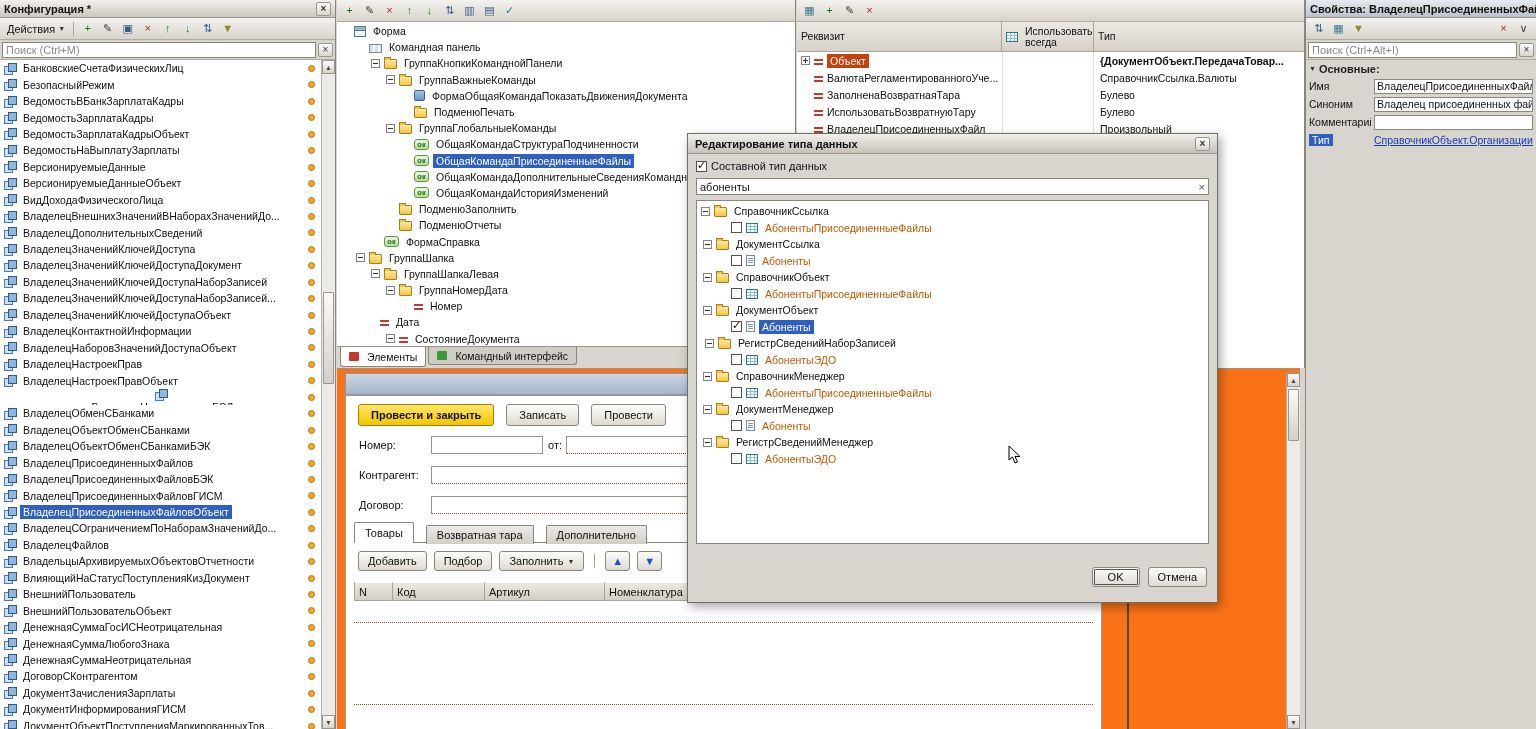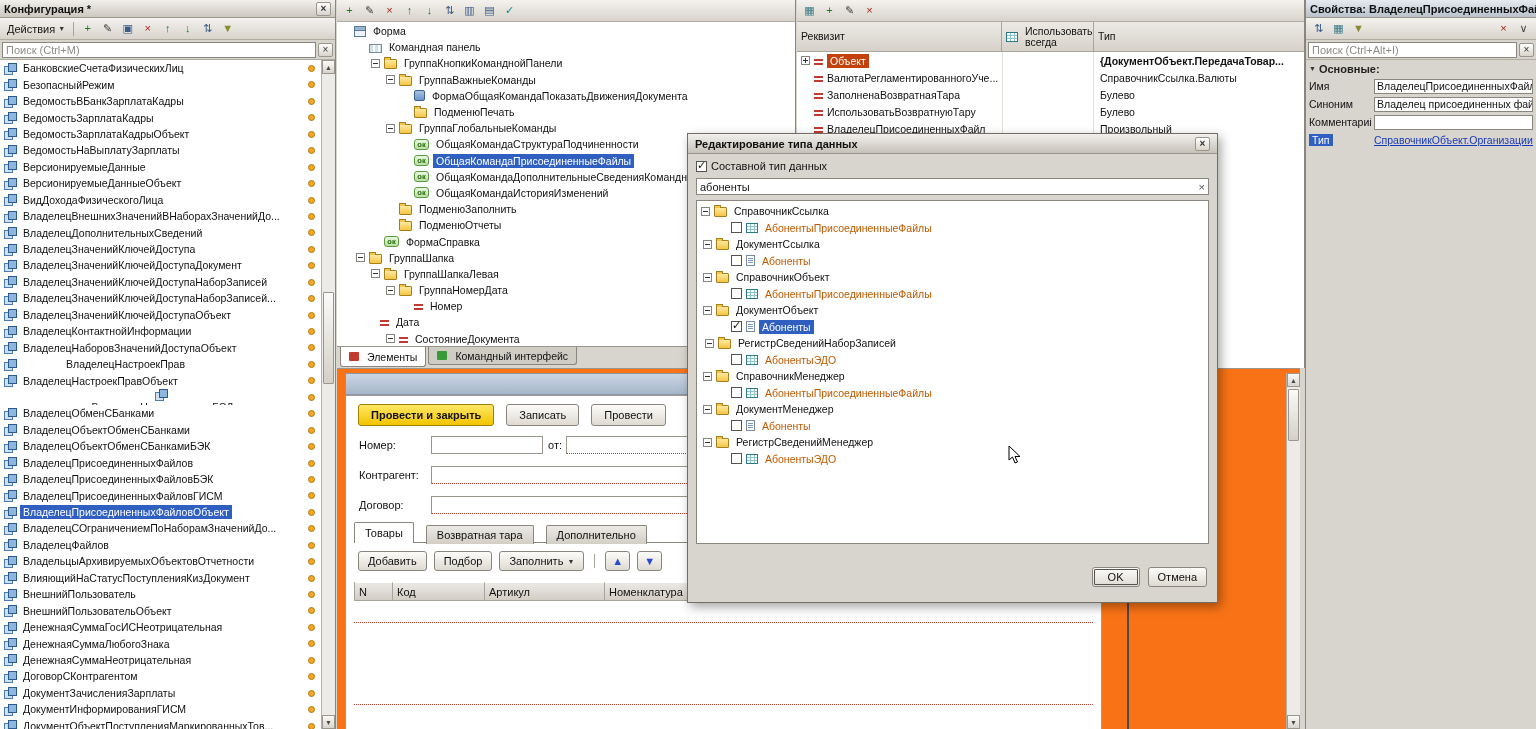--- a/index.html
+++ b/index.html
@@ -226,21 +226,21 @@
       <div class="trow" style="height: 16.44px;">
         <span class="i i-def"></span>
         <span class="lbl">ВладелецКонтактнойИнформации</span>
         <span class="i i-marker mk"></span>
       </div>
       <div class="trow" style="height: 16.44px;">
         <span class="i i-def"></span>
         <span class="lbl">ВладелецНаборовЗначенийДоступаОбъект</span>
         <span class="i i-marker mk"></span>
       </div>
-      <div class="trow" style="height: 16.44px; gap: 43px;">
+      <div class="trow" style="height: 16.44px;">
         <span class="i i-def"></span>
         <span class="lbl">ВладелецНастроекПрав</span>
         <span class="i i-marker mk"></span>
       </div>
       <div class="trow" style="height: 16.44px;">
         <span class="i i-def"></span>
         <span class="lbl">ВладелецНастроекПравОбъект</span>
         <span class="i i-marker mk"></span>
       </div>
       <div class="trow" style="height: 16.44px; flex-direction: column;">

